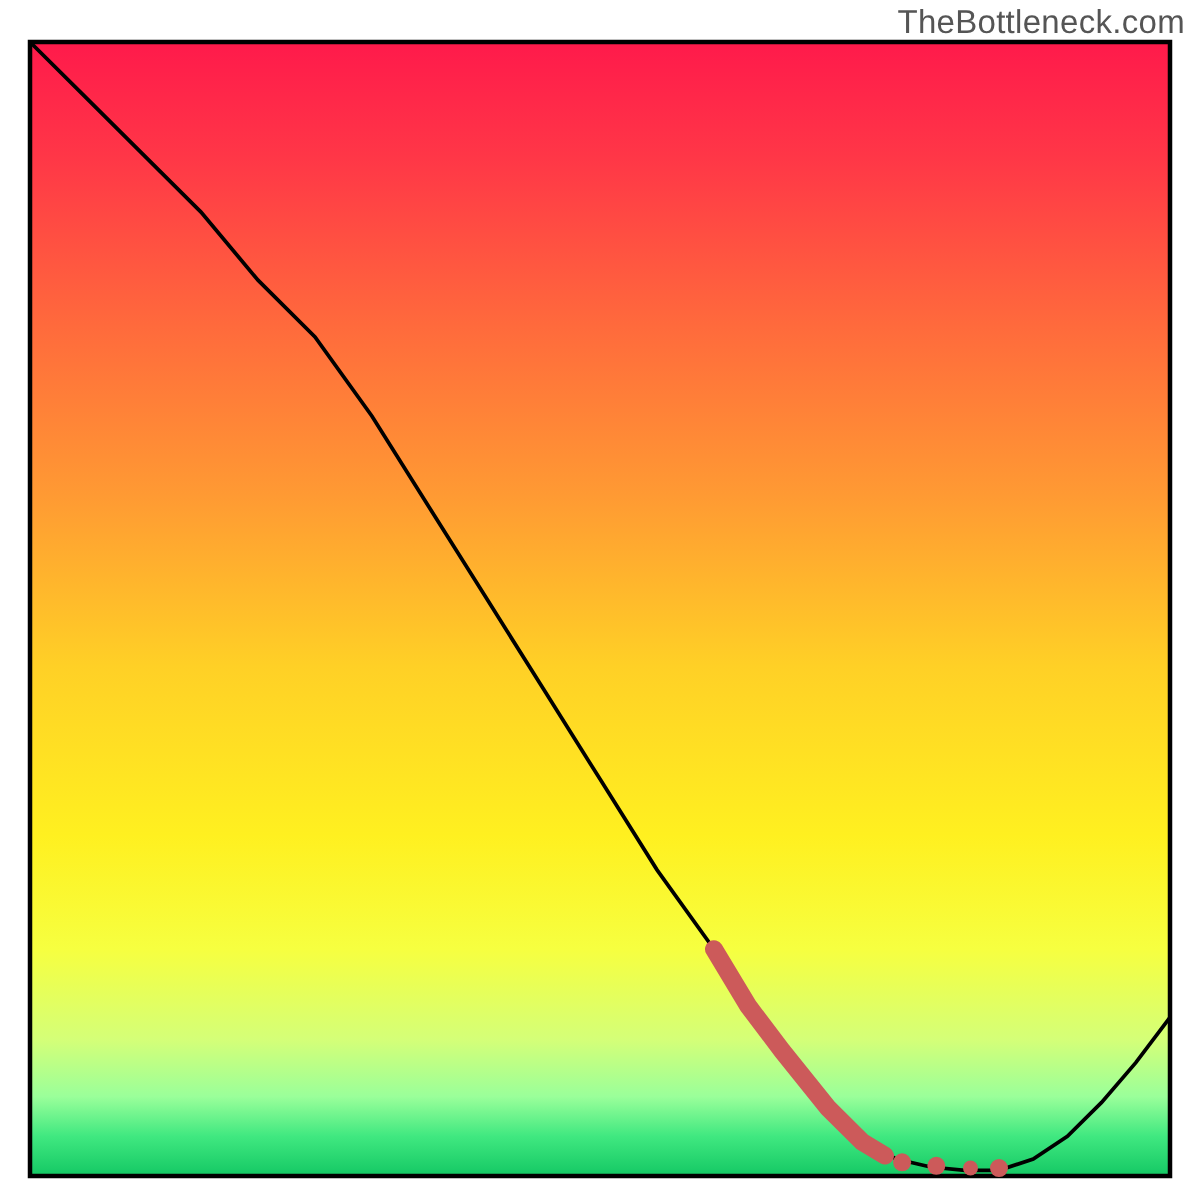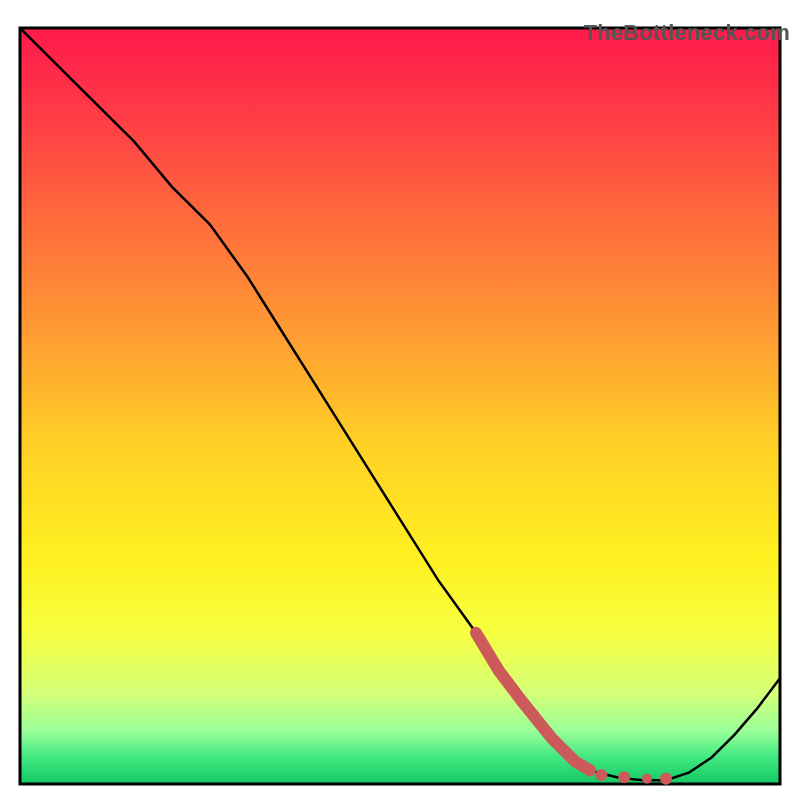--- a/index.html
+++ b/index.html
@@ -11,24 +11,24 @@
     background: #ffffff;
     font-family: Arial, Helvetica, sans-serif;
   }
   #container {
     position: relative;
     width: 800px;
     height: 800px;
   }
   #watermark {
     position: absolute;
-    top: 20px;
+    top: 2px;
     right: 10px;
     font-size: 22px;
-    font-weight: 700;
+    font-weight: 400;
     color: #555555;
     letter-spacing: 0.2px;
     z-index: 10;
   }
   svg {
     display: block;
   }
 </style>
 </head>
 <body>

